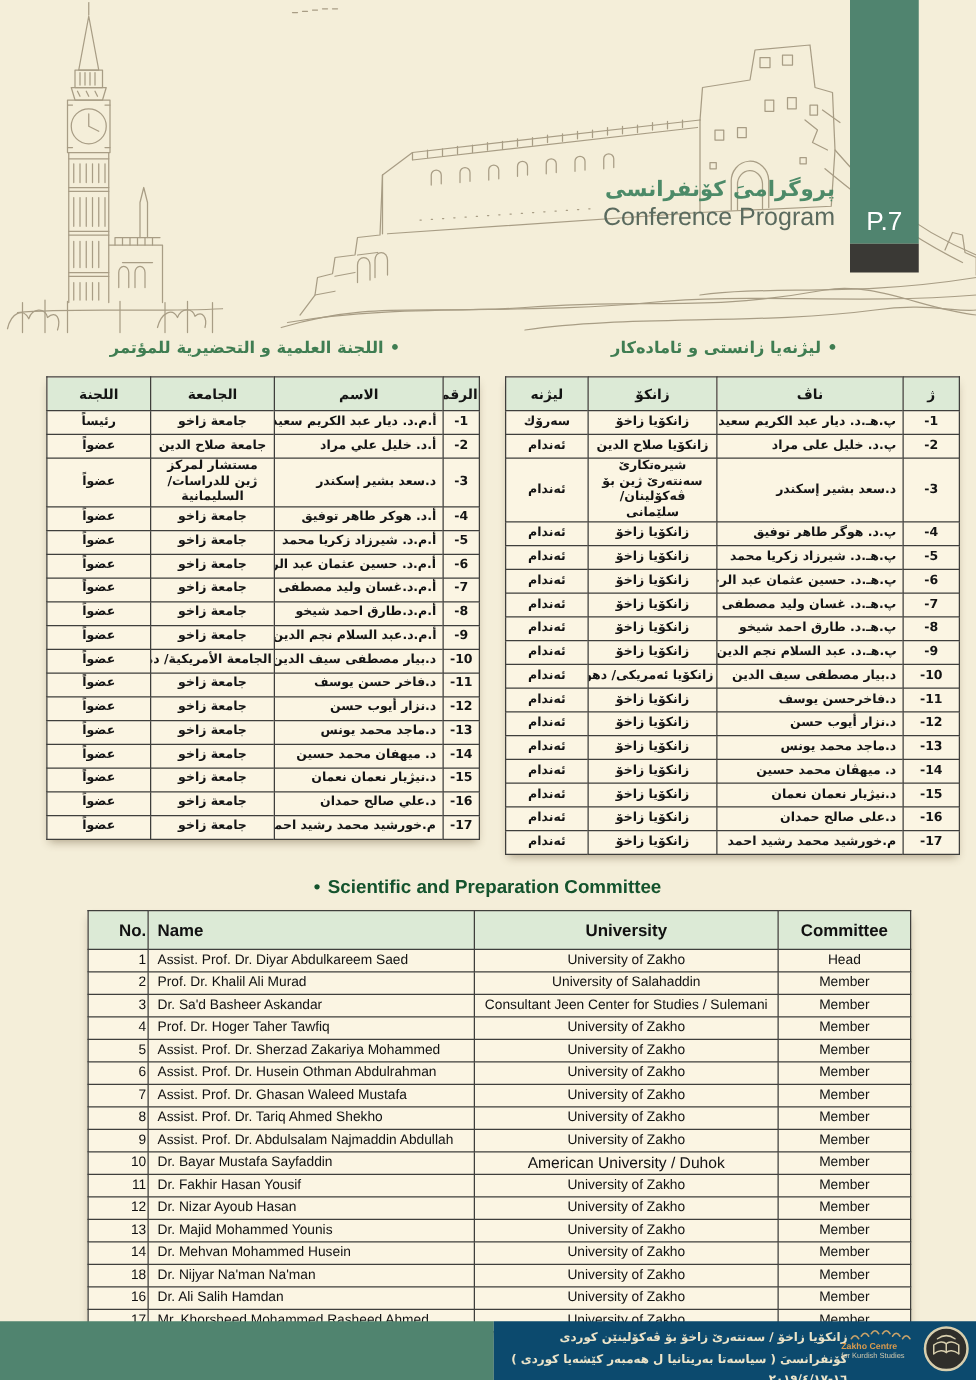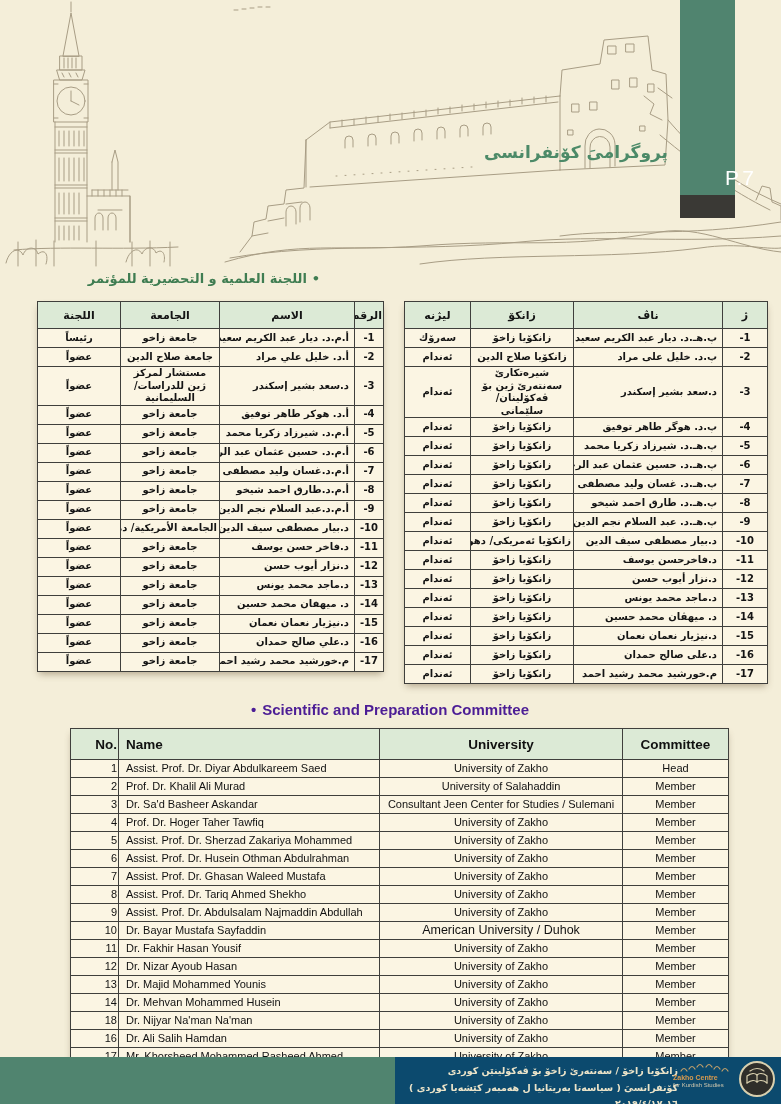--- a/index.html
+++ b/index.html
@@ -6,33 +6,33 @@
   .page{
     position:relative;width:781px;height:1104px;margin:0 auto;
     background:#f4eed9;overflow:hidden;
     font-family:"DejaVu Sans",sans-serif;
   }
   
   .sketch{position:absolute;left:0;top:0;}
   
   .badge-teal{position:absolute;left:680px;top:0;width:55px;height:195px;background:#50846f;}
   .badge-label{position:absolute;left:0;bottom:5px;width:100%;text-align:center;
-    color:#ffffff;font-size:21px;font-family:"Liberation Sans",sans-serif;padding-left:32px;}
+    color:#ffffff;font-size:21px;font-family:"Liberation Sans",sans-serif;}
   .badge-dark{position:absolute;left:680px;top:195px;width:55px;height:23px;background:#3a3935;}
   
   .header-titles{position:absolute;right:113px;top:142px;text-align:right;direction:rtl;}
   .ht-ku{color:#4c8a68;font-size:17px;font-weight:bold;line-height:1.2;}
   .ht-en{color:#5a6a5e;font-size:20px;direction:ltr;line-height:1.25;font-family:"Liberation Sans",sans-serif;}
   .ht-ar{color:#4c8a68;font-size:18px;font-weight:bold;letter-spacing:1.5px;line-height:1.25;}
   
   .sec-title{position:absolute;font-weight:bold;color:#3f7d52;font-size:13px;text-align:center;direction:rtl;}
   .sec-title .bullet{margin-left:5px;}
   #title-ar{left:37px;width:334px;top:271px;}
   #title-ku{left:404px;width:351px;top:271px;}
-  #title-en{left:70px;width:640px;top:701px;direction:ltr;color:#4c1d95;font-size:15px;font-weight:600;
+  #title-en{left:70px;width:640px;top:701px;direction:ltr;color:#14532d;font-size:15px;font-weight:600;
     font-family:"Liberation Sans",sans-serif;}
   #title-en .bullet{margin-right:6px;margin-left:0;}
   
   table{border-collapse:collapse;table-layout:fixed;background:#fbf5e3;
     box-shadow:0 4px 7px -2px rgba(95,75,45,.45);}
   th,td{border:1px solid #3f3f3c;overflow:hidden;}
   th{background:#dcead6;font-weight:bold;}
   
   .rtl-t{position:absolute;direction:rtl;font-size:10px;font-weight:bold;color:#141414;}
   #t-ar{left:37px;top:301px;width:334px;}
@@ -136,24 +136,28 @@
     </g>
   </svg>
 
   <div class="badge-teal">
     <div class="badge-label">P.7</div>
   </div>
   <div class="badge-dark"></div>
 
   <div class="header-titles">
     <div class="ht-ku">پروگرامىَ كۆنفرانسى</div>
+    <div class="ht-en">Conference Program</div>
   </div>
 
   <div class="sec-title" id="title-ar">
     <span class="bullet">•</span><span>اللجنة العلمية و التحضيرية للمؤتمر</span>
+  </div>
+  <div class="sec-title" id="title-ku">
+    <span class="bullet">•</span><span>ليژنه‌يا زانستى و ئاماده‌كار</span>
   </div>
   <div class="sec-title" id="title-en">
     <span class="bullet">•</span><span>Scientific and Preparation Committee</span>
   </div>
 
   <table id="t-ar" class="rtl-t" dir="rtl">
       <thead>
         <tr>
           <th class="c0">الرقم</th>
           <th class="c1">الاسم</th>

